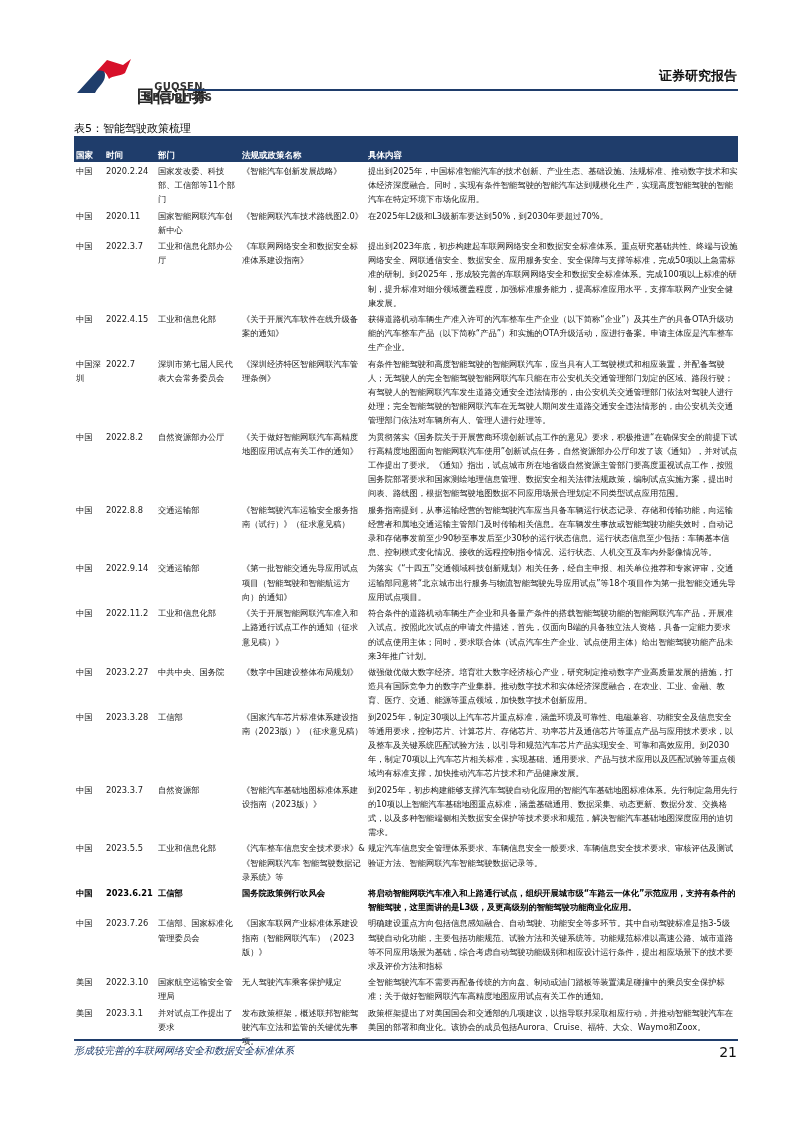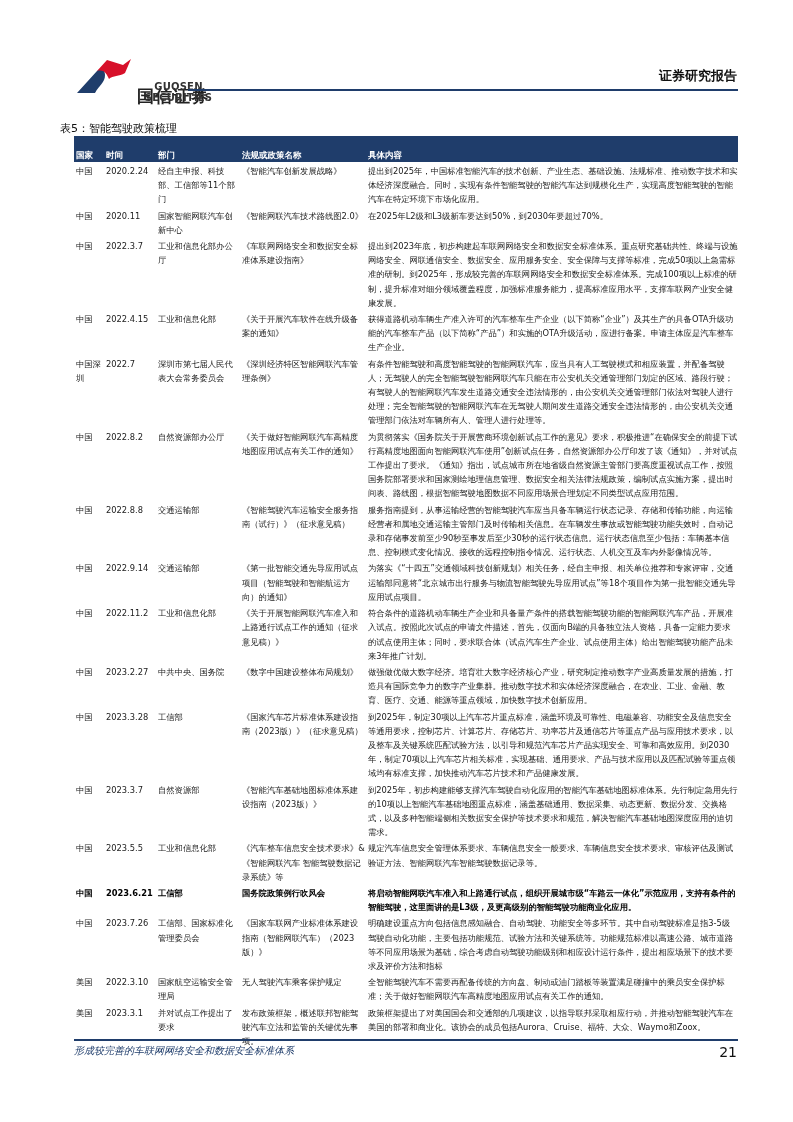--- a/index.html
+++ b/index.html
@@ -7,21 +7,21 @@
   body { font-family: "DejaVu Sans", "Liberation Sans", sans-serif; color: #111; position: relative; }
 
   .page-header { position: absolute; left: 0; top: 0; width: 793px; height: 110px; }
   .logo { position: absolute; left: 75px; top: 55px; width: 145px; height: 40px; }
   .logo svg { position: absolute; left: 0; top: 0; }
   .logo-cn { position: absolute; left: 62px; top: 2px; font-size: 17px; color: #222; letter-spacing: 1px; font-weight: bold; margin-top: 28px; }
   .logo-en { position: absolute; left: 62px; top: 26px; font-size: 10px; color: #333; font-weight: bold; letter-spacing: 0.2px; text-align: center; }
   .report-title { position: absolute; right: 56px; top: 67px; font-size: 13px; font-weight: bold; color: #111; }
   .header-rule { position: absolute; left: 188px; top: 89px; width: 550px; height: 2px; background: #1f3d6b; }
 
-  .table-caption { position: absolute; left: 60px; top: 121px; font-size: 11px; color: #111; }
+  .table-caption { position: absolute; left: 74px; top: 121px; font-size: 11px; color: #111; }
 
   .policy-table { position: absolute; left: 74px; top: 136px; width: 664px; border-collapse: collapse; table-layout: fixed; font-size: 8.3px; line-height: 14.2px; }
   .policy-table th { background: #1f3d6b; color: #fff; font-weight: bold; text-align: left; height: 14px; line-height: 14px; padding: 12px 0 0 2px; font-size: 8.5px; }
   .policy-table td { vertical-align: top; padding: 0 0 0 2px; color: #1a1a1a; word-break: break-all; }
   .policy-table tr.data-row td { padding-top: 2px; }
   .policy-table tr.bold-row td { font-weight: bold; color: #000; }
   col.c-country { width: 30px; }
   col.c-date { width: 52px; }
   col.c-dept { width: 84px; }
   col.c-policy { width: 126px; }
@@ -63,21 +63,21 @@
       <th>时间</th>
       <th>部门</th>
       <th>法规或政策名称</th>
       <th>具体内容</th>
     </tr>
   </thead>
   <tbody id="table-body">
       <tr class="data-row">
         <td>中国</td>
         <td>2020.2.24</td>
-        <td>经自主申报、科技部、工信部等11个部门</td>
+        <td>国家发改委、科技部、工信部等11个部门</td>
         <td>《智能汽车创新发展战略》</td>
         <td>提出到2025年，中国标准智能汽车的技术创新、产业生态、基础设施、法规标准、推动数字技术和实体经济深度融合。同时，实现有条件智能驾驶的智能汽车达到规模化生产，实现高度智能驾驶的智能汽车在特定环境下市场化应用。</td>
       </tr>
       <tr class="data-row">
         <td>中国</td>
         <td>2020.11</td>
         <td>国家智能网联汽车创新中心</td>
         <td>《智能网联汽车技术路线图2.0》</td>
         <td>在2025年L2级和L3级新车要达到50%，到2030年要超过70%。</td>
       </tr>

